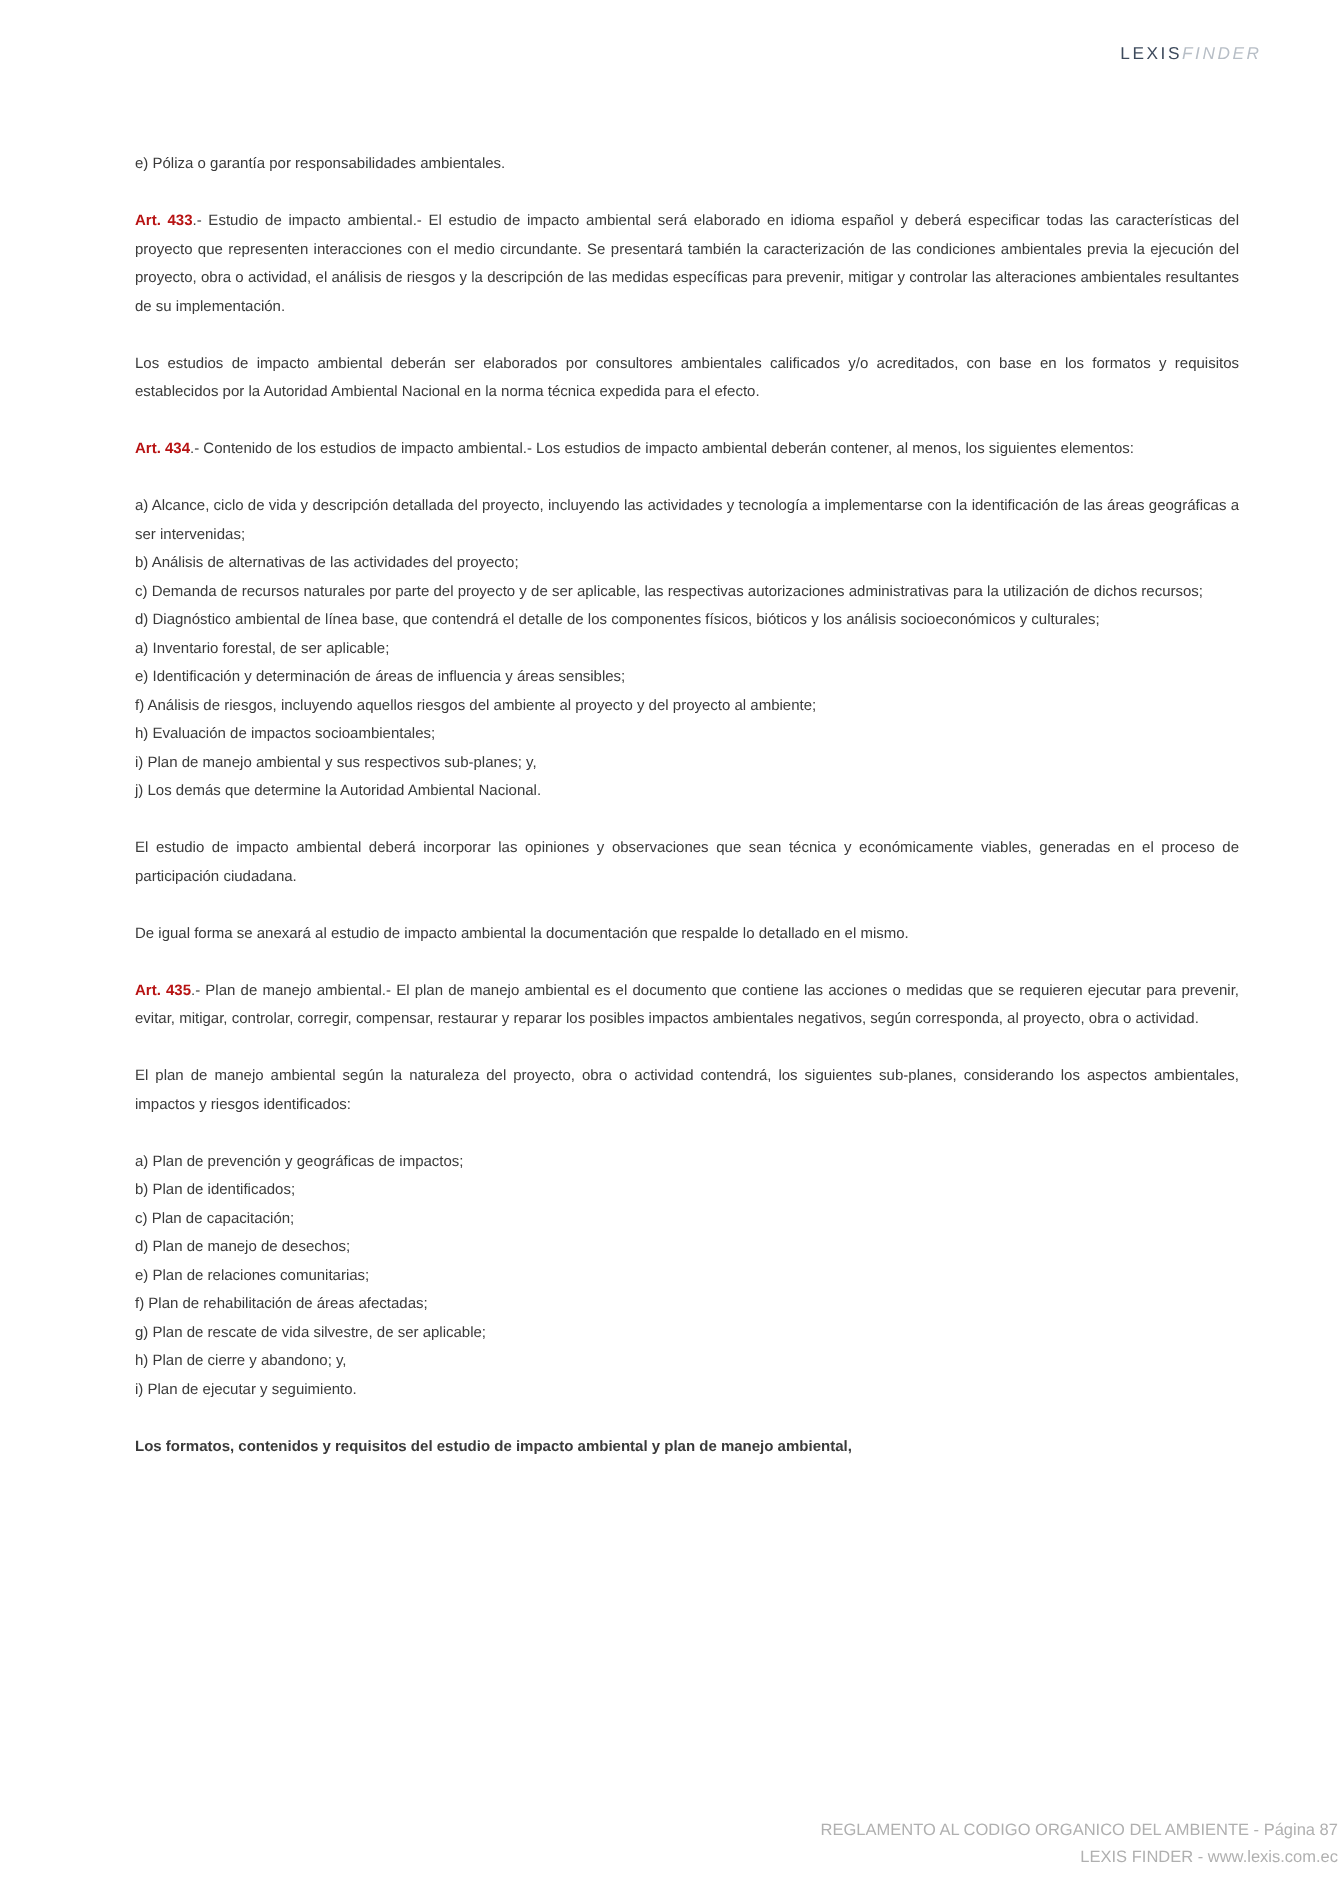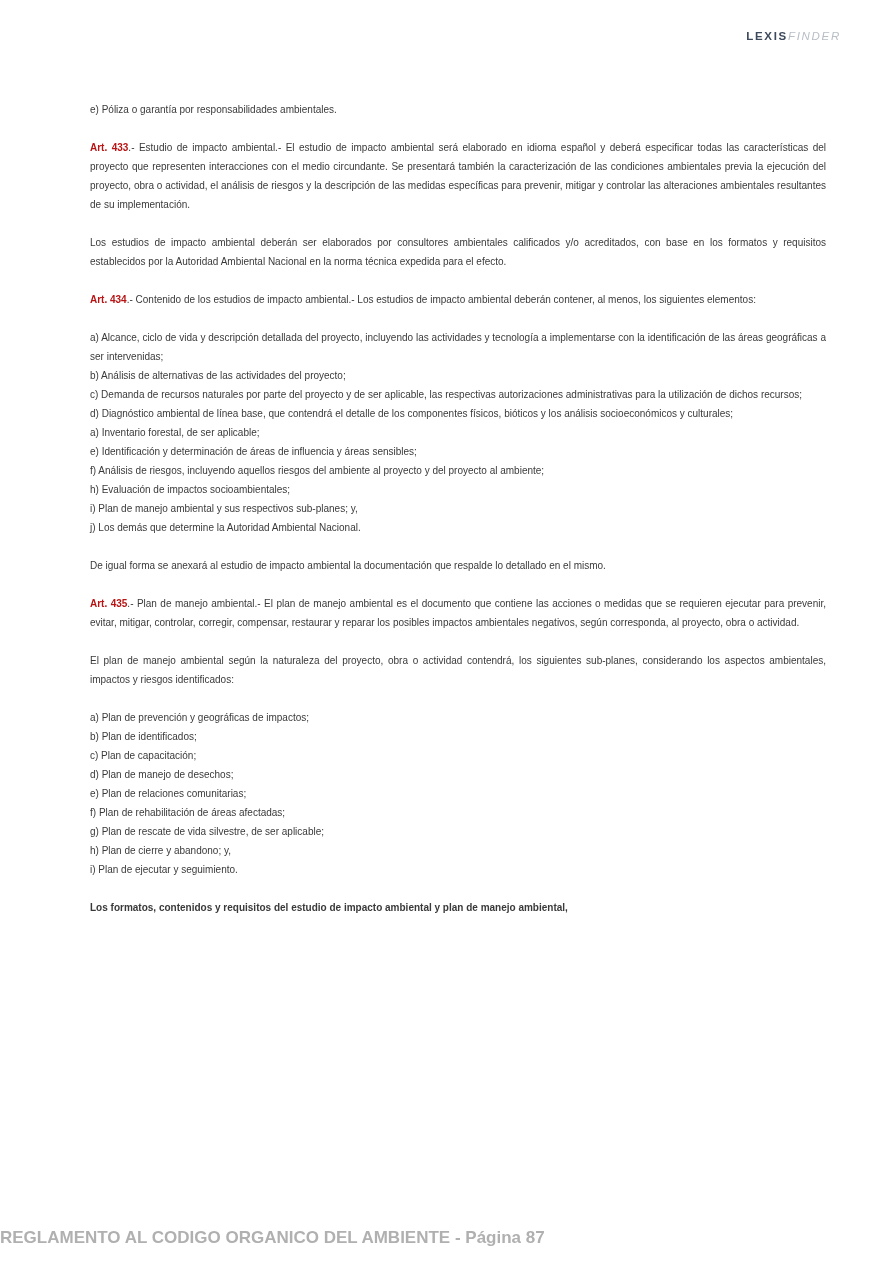--- a/index.html
+++ b/index.html
@@ -14,21 +14,21 @@
   }
   .logo {
     position: absolute;
     top: 30px;
     right: 51px;
     font-size: 11.5px;
     letter-spacing: 1.7px;
     white-space: nowrap;
     user-select: none;
   }
-  .logo .primary   { font-weight: 700; color: var(--logo-primary, #3d4a5c); }
+  .logo .primary   { font-weight: 400; color: var(--logo-primary, #3d4a5c); }
   .logo .secondary { font-weight: 400; color: var(--logo-secondary, #b7bec6); font-style: italic; }
 
   main {
     position: absolute;
     left: 90px;
     top: 100px;
     width: 736px;
     font-size: 10px;
     line-height: 19px;
     text-align: justify;
@@ -40,25 +40,24 @@
   .art-label {
     color: var(--accent-red, #b81414);
     font-weight: 700;
   }
 
   footer {
     position: absolute;
     left: 0;
     right: 0;
     bottom: 16px;
-    text-align: left;
-    font-size: 17px;
+    text-align: right;
+    font-size: 11px;
     line-height: 18px;
     color: var(--footer-text, #b0b0b0);
-    font-weight: bold;
   }
 </style>
 </head>
 <body style="--accent-red: #b81414; --body-text: #3a3a3a; --footer-text: #b0b0b0; --logo-primary: #3d4a5c; --logo-secondary: #b7bec6;">
 
 <div class="logo">
   <span class="primary">LEXIS</span><span class="secondary">FINDER</span>
 </div>
 
 <main>
@@ -71,32 +70,34 @@
       <div class="line">b) Análisis de alternativas de las actividades del proyecto;</div>
       <div class="line">c) Demanda de recursos naturales por parte del proyecto y de ser aplicable, las respectivas autorizaciones administrativas para la utilización de dichos recursos;</div>
       <div class="line">d) Diagnóstico ambiental de línea base, que contendrá el detalle de los componentes físicos, bióticos y los análisis socioeconómicos y culturales;</div>
       <div class="line">a) Inventario forestal, de ser aplicable;</div>
       <div class="line">e) Identificación y determinación de áreas de influencia y áreas sensibles;</div>
       <div class="line">f) Análisis de riesgos, incluyendo aquellos riesgos del ambiente al proyecto y del proyecto al ambiente;</div>
       <div class="line">h) Evaluación de impactos socioambientales;</div>
       <div class="line">i) Plan de manejo ambiental y sus respectivos sub-planes; y,</div>
       <div class="line">j) Los demás que determine la Autoridad Ambiental Nacional.</div>
     </div>
+    <p class="block para"><span>El estudio de impacto ambiental deberá incorporar las opiniones y observaciones que sean técnica y económicamente viables, generadas en el proceso de participación ciudadana.</span></p>
     <p class="block para"><span>De igual forma se anexará al estudio de impacto ambiental la documentación que respalde lo detallado en el mismo.</span></p>
     <p class="block para"><span class="art-label">Art. 435</span><span>.- Plan de manejo ambiental.- El plan de manejo ambiental es el documento que contiene las acciones o medidas que se requieren ejecutar para prevenir, evitar, mitigar, controlar, corregir, compensar, restaurar y reparar los posibles impactos ambientales negativos, según corresponda, al proyecto, obra o actividad.</span></p>
     <p class="block para"><span>El plan de manejo ambiental según la naturaleza del proyecto, obra o actividad contendrá, los siguientes sub-planes, considerando los aspectos ambientales, impactos y riesgos identificados:</span></p>
     <div class="block list">
       <div class="line">a) Plan de prevención y geográficas de impactos;</div>
       <div class="line">b) Plan de identificados;</div>
       <div class="line">c) Plan de capacitación;</div>
       <div class="line">d) Plan de manejo de desechos;</div>
       <div class="line">e) Plan de relaciones comunitarias;</div>
       <div class="line">f) Plan de rehabilitación de áreas afectadas;</div>
       <div class="line">g) Plan de rescate de vida silvestre, de ser aplicable;</div>
       <div class="line">h) Plan de cierre y abandono; y,</div>
       <div class="line">i) Plan de ejecutar y seguimiento.</div>
     </div>
     <p class="block para"><span>Los formatos, contenidos y requisitos del estudio de impacto ambiental y plan de manejo ambiental,</span></p>
   </main>
 
 <footer>
   <div>REGLAMENTO AL CODIGO ORGANICO DEL AMBIENTE - Página 87</div>
+  <div>LEXIS FINDER - www.lexis.com.ec</div>
 </footer>
 
 </body></html>

